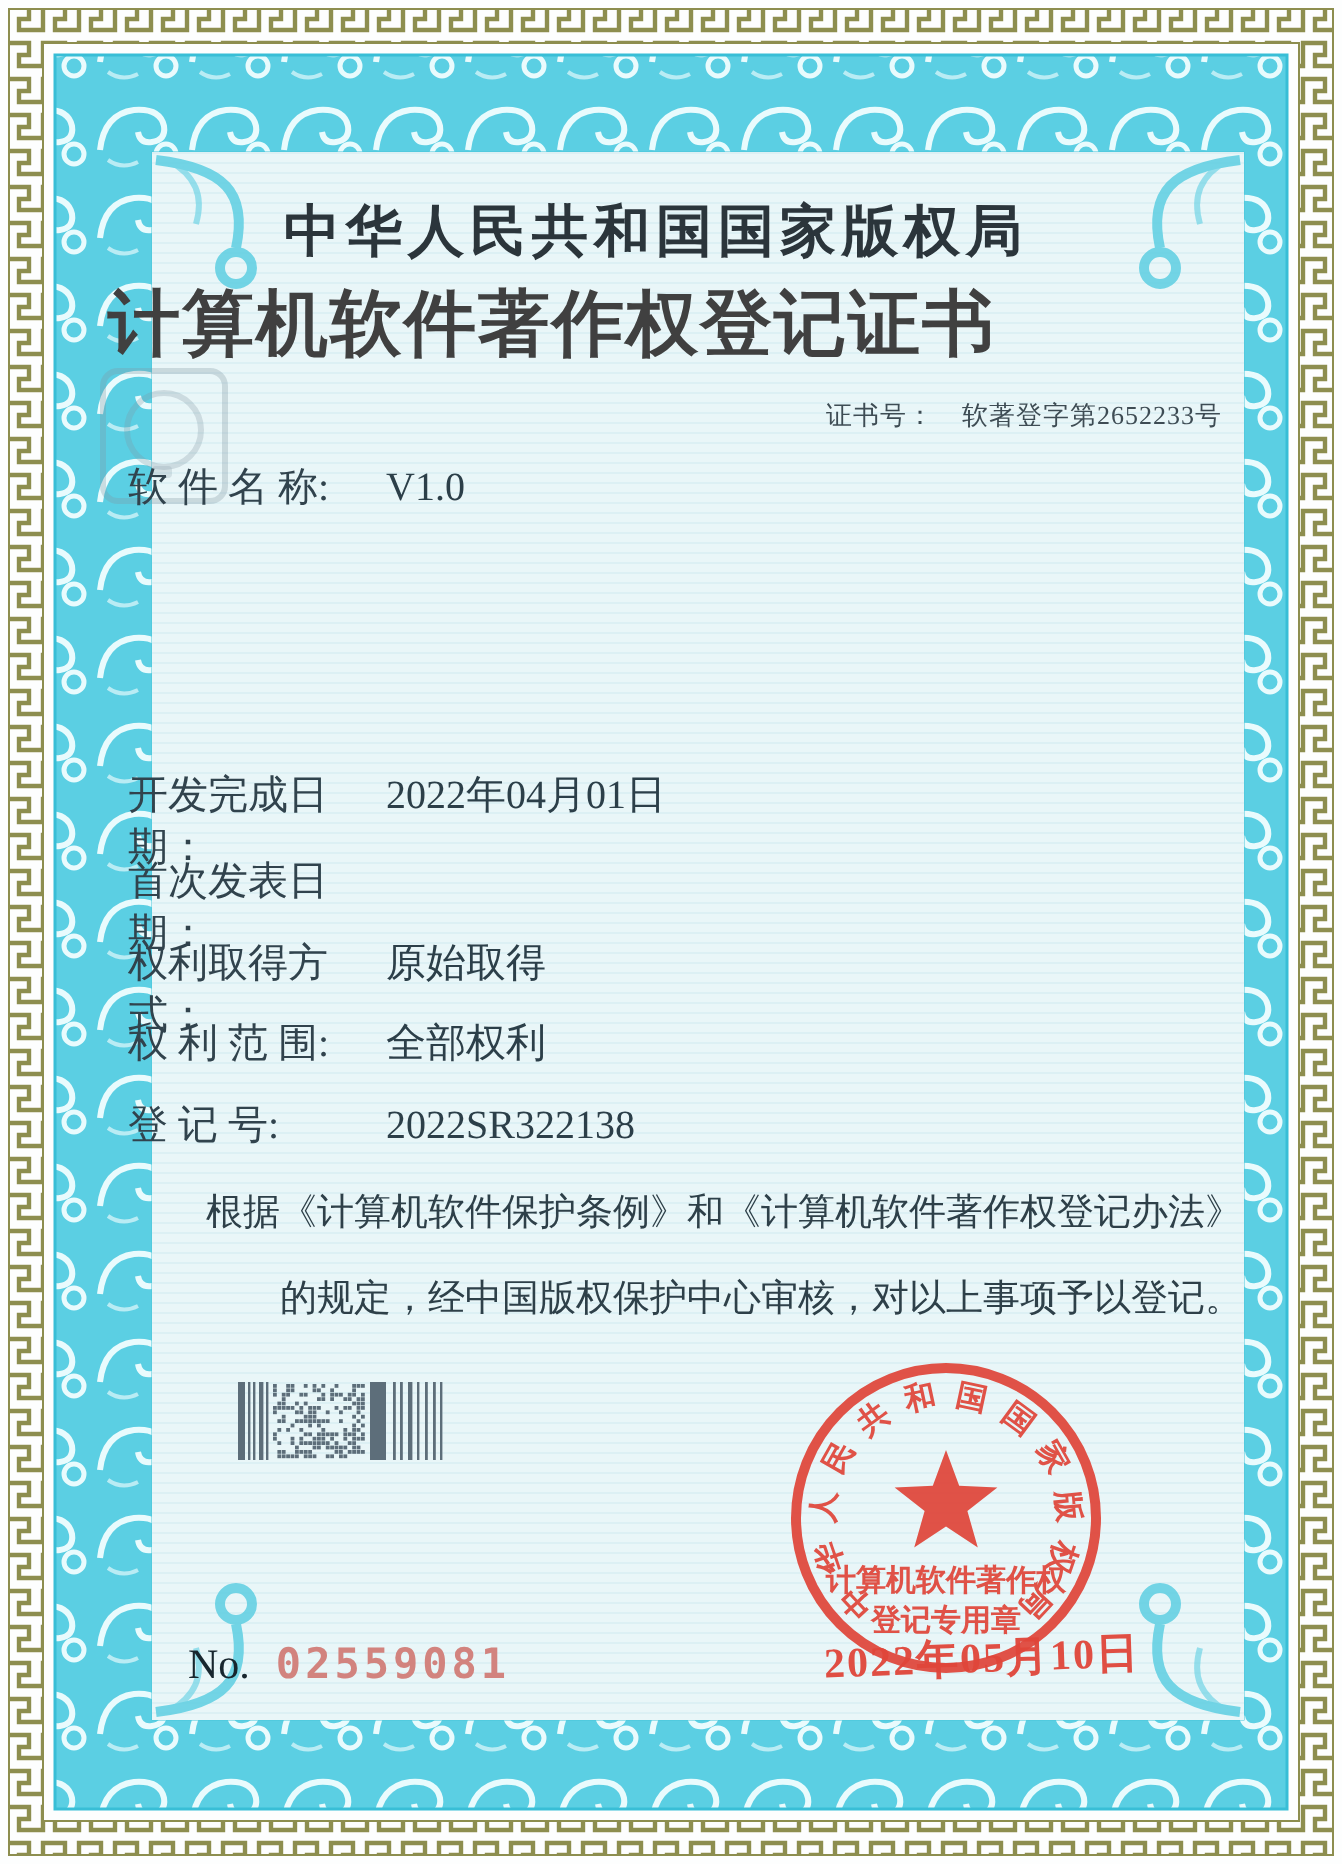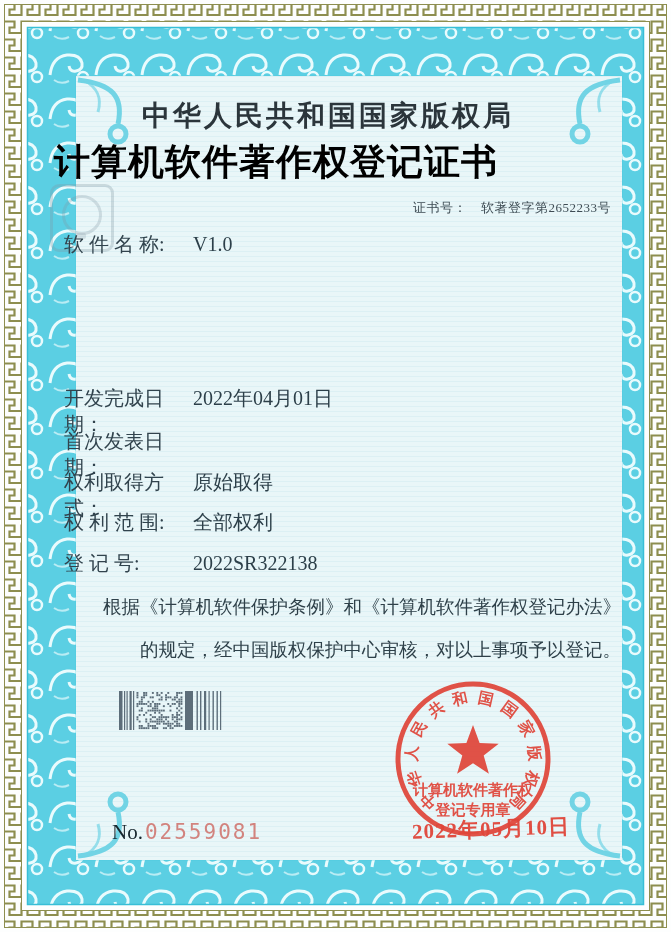--- a/index.html
+++ b/index.html
@@ -20,21 +20,21 @@
   .emblem .emblem-dot{
     position:absolute;left:23px;top:46px;width:10px;height:6px;
     background:rgba(128,150,160,.28);border-radius:2px;
   }
   .issuer{
     position:absolute;top:97px;left:0;width:656px;margin:0;text-align:center;
     font-size:28px;font-weight:700;letter-spacing:3px;color:#2b353b;
   }
   .doctitle{
     position:absolute;top:138px;left:0;width:552px;margin:0;text-align:center;
-    font-size:36px;font-weight:700;letter-spacing:1px;color:#000000;
+    font-size:36px;font-weight:700;letter-spacing:1px;color:#404040;
   }
   .certno{
     position:absolute;top:199px;left:413px;font-size:13px;color:#3e4c54;letter-spacing:.5px;
   }
   .certno .cv{margin-left:14px;}
   .row{
     position:absolute;left:64px;display:flex;align-items:flex-start;
     font-size:20px;color:#31434d;line-height:26px;
   }
   .row .lbl{flex:0 0 129px;width:129px;}
@@ -46,25 +46,25 @@
   .barcode{position:absolute;left:119px;top:691px;line-height:0;}
   .seal{position:absolute;left:390px;top:678px;opacity:.93;}
   .seal text{fill:#e0463a;font-weight:700;font-family:"Liberation Serif","DejaVu Serif",serif;}
   #seal-ring-text text{font-size:15.5px;text-anchor:middle;dominant-baseline:middle;}
   .sealline1{text-anchor:middle;font-size:15px;}
   .sealline2{text-anchor:middle;font-size:15px;}
   .sealdate{
     position:absolute;left:412px;top:815px;font-size:21px;font-weight:600;
     color:#e0463a;letter-spacing:1px;transform:rotate(-2deg);opacity:.95;
   }
-  .serial{position:absolute;left:112px;top:820px;display:flex;align-items:baseline;gap:2px;}
+  .serial{position:absolute;left:94px;top:820px;display:flex;align-items:baseline;gap:13px;}
   .serial .no{font-size:21px;color:#17262e;}
   .serial .num{
     font-family:"DejaVu Sans Mono","Liberation Mono",monospace;
-    font-size:21px;color:#d2837e;letter-spacing:2px;font-weight:400;
+    font-size:21px;color:#d2837e;letter-spacing:2px;font-weight:700;
   }
 </style>
 </head>
 <body>
 
 <div class="page">
 
   <svg class="deco" width="671" height="932" viewBox="0 0 671 932">
     <defs>
       <pattern id="meander" width="18" height="18" patternUnits="userSpaceOnUse">

